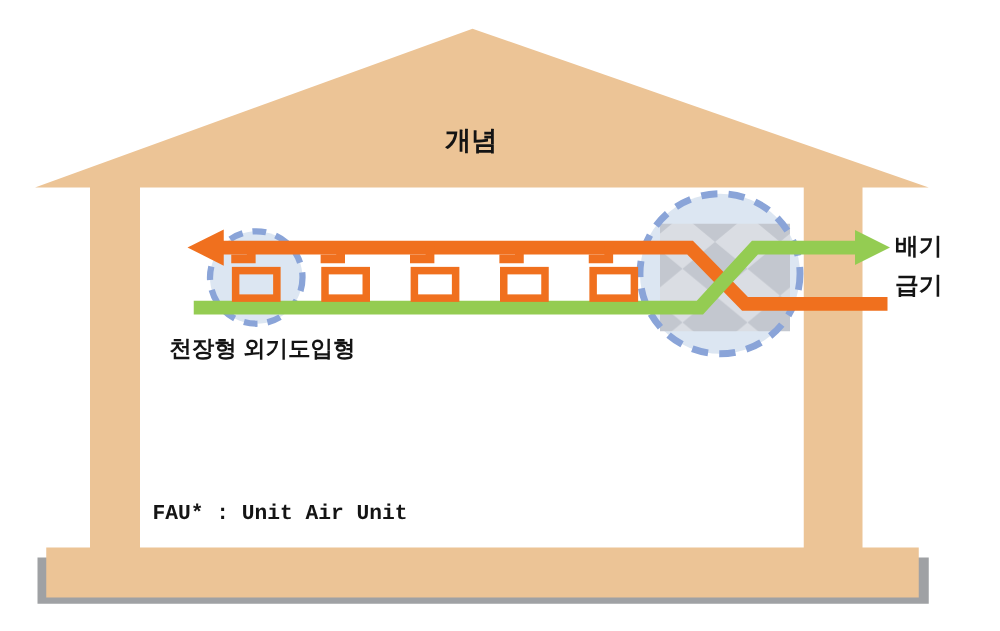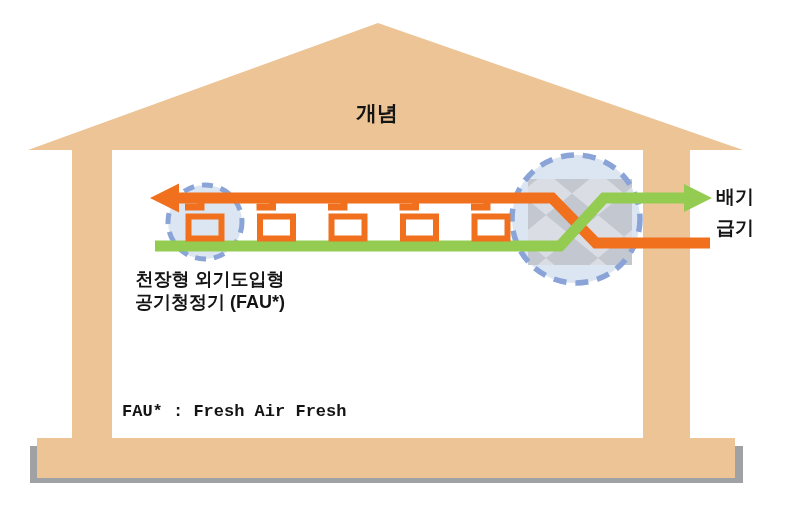--- a/index.html
+++ b/index.html
@@ -85,21 +85,20 @@
       <rect x="-16.5" y="216.5" width="33" height="22" style="fill:none;stroke:var(--supply-orange);stroke-width:6"></rect>
     </g>
   </svg>
 
   <div class="title-box">
     <div class="l1">개념</div>
   </div>
 
   <div class="fau-label">
     <div>천장형 외기도입형</div>
-    <div>공기청정기 (FAU*)</div>
   </div>
 
 
   <div class="lbl exhaust-label">배기</div>
   <div class="lbl supply-label">급기</div>
 
-  <div class="lbl footnote">FAU* : Fresh Air Fresh</div>
+  <div class="lbl footnote">FAU* : Unit Air Unit</div>
 </div>
 
 </body></html>

